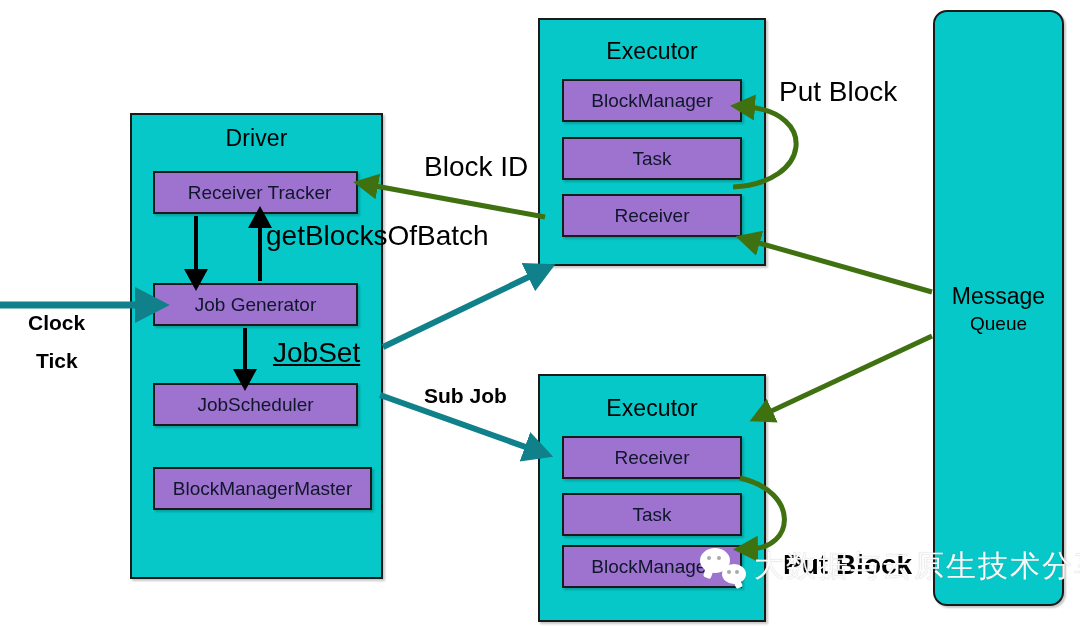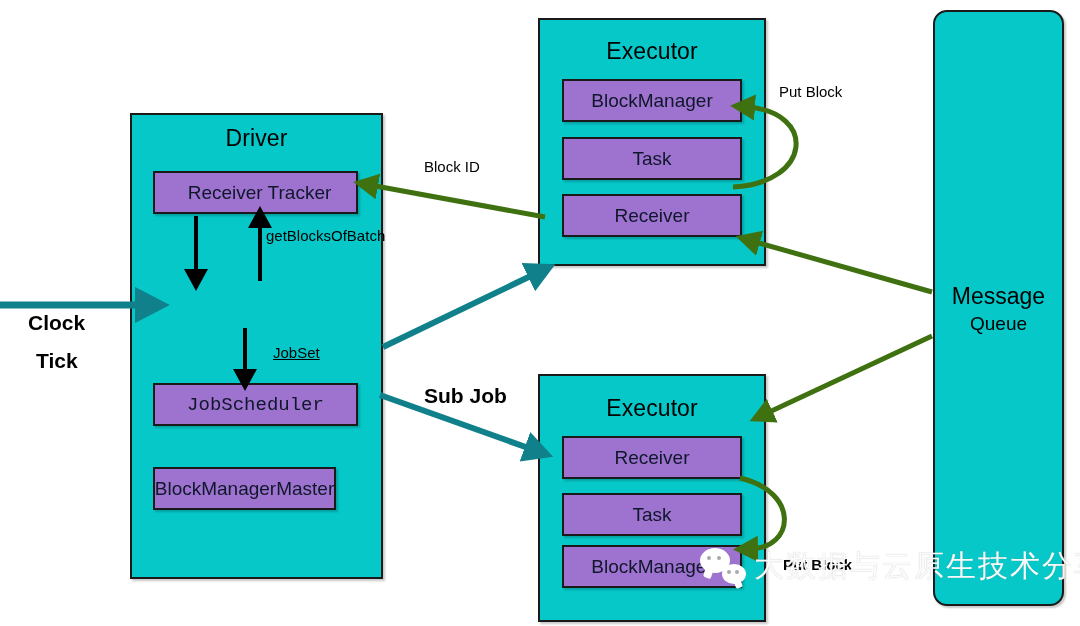--- a/index.html
+++ b/index.html
@@ -62,21 +62,21 @@
     right: 0;
     text-align: center;
     color: #000000;
     font-size: 23px;
     line-height: 27px;
   }
   .mq-label .l2 { font-size: 19px; display: block; }
   .edge-label {
     position: absolute;
     color: #000000;
-    font-size: 15px;
+    font-size: 28px;
     line-height: 24px;
     white-space: nowrap;
   }
   .edge-label.bold { font-weight: bold; font-size: 21px; margin-top: 36px; }
   svg.arrows {
     position: absolute;
     left: 0;
     top: 0;
     width: 1080px;
     height: 626px;
@@ -148,24 +148,25 @@
 <body>
 
 <div id="canvas">
 
   <div class="container-box" style="left:130px; top:113px; width:253px; height:466px;">
   </div>
   <div class="container-title" style="left:130px; top:125px; width:253px;">Driver</div>
 
   <div class="inner-box" style="left:153px; top:171px; width:205px; height:43px;padding-left:8px;">Receiver Tracker</div>
 
-
-  <div class="inner-box" style="left:153px; top:383px; width:205px; height:43px;font-family:Liberation Mono, monospace;">JobScheduler</div>
-
-  <div class="inner-box" style="left:153px; top:467px; width:183px; height:43px;">BlockManagerMaster</div>
+  <div class="inner-box" style="left:153px; top:283px; width:205px; height:43px;">Job Generator</div>
+
+  <div class="inner-box" style="left:153px; top:383px; width:205px; height:43px;">JobScheduler</div>
+
+  <div class="inner-box" style="left:153px; top:467px; width:219px; height:43px;">BlockManagerMaster</div>
 
   <div class="container-box" style="left:538px; top:18px; width:228px; height:248px;">
   </div>
   <div class="container-title" style="left:538px; top:38px; width:228px;">Executor</div>
 
   <div class="inner-box" style="left:562px; top:79px; width:180px; height:43px;">BlockManager</div>
 
   <div class="inner-box" style="left:562px; top:137px; width:180px; height:43px;">Task</div>
 
   <div class="inner-box" style="left:562px; top:194px; width:180px; height:43px;">Receiver</div>

